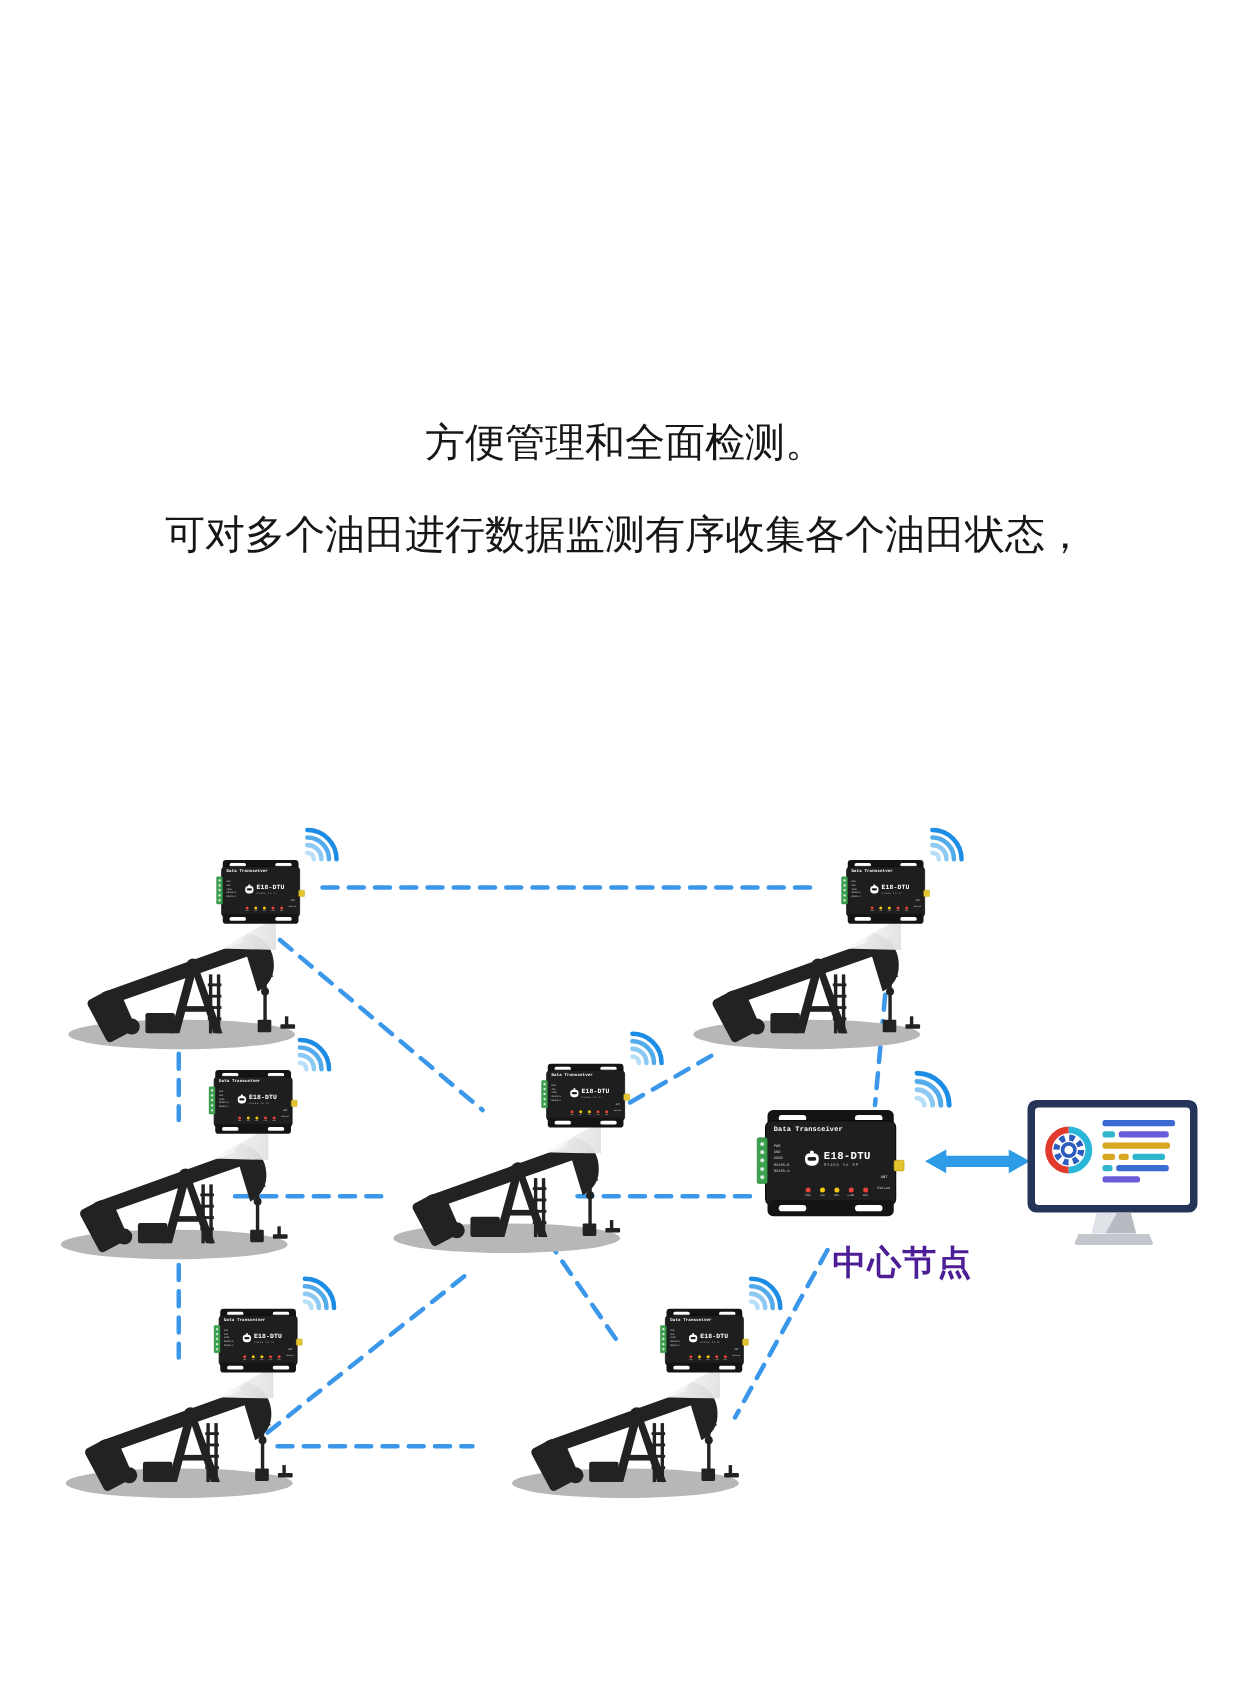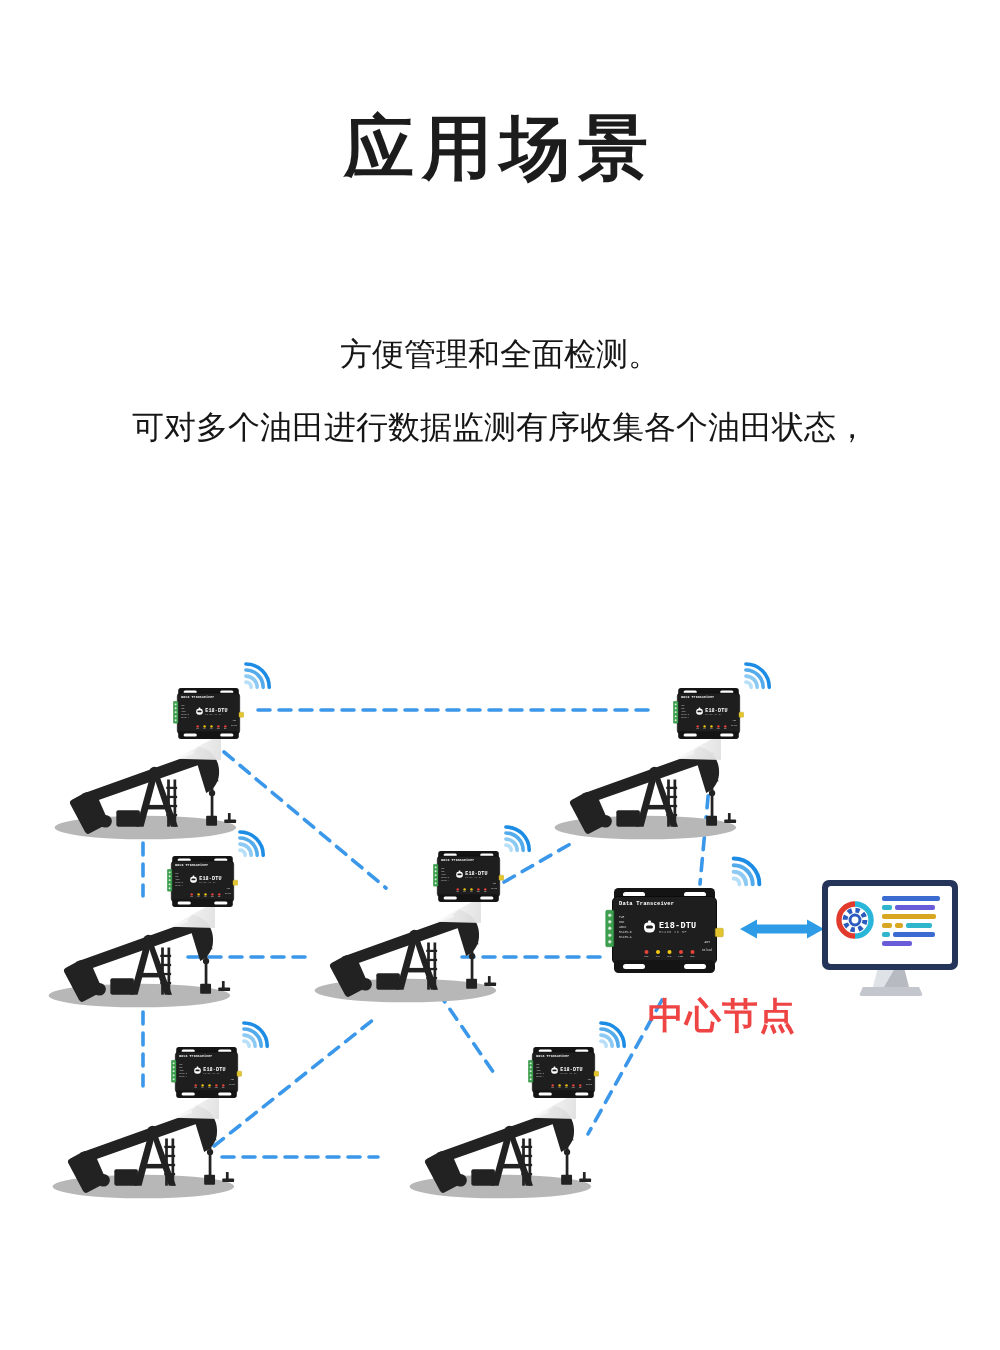--- a/index.html
+++ b/index.html
@@ -54,21 +54,21 @@
         border:1.5px solid #25823a;border-radius:3px;display:flex;flex-direction:column;align-items:center;
         justify-content:space-evenly;box-sizing:border-box;}
   .d-terminal b{width:7px;height:7px;border-radius:50%;background:#eaf4ec;border:1px solid #9fc7a8;box-sizing:border-box;}
   .d-antenna{position:absolute;right:-13px;top:80px;width:15px;height:16px;background:#e3c52f;
         border:1px solid #b89a17;border-radius:3px;}
 
   
   .hub-group{position:absolute;left:612px;top:230px;width:220px;height:180px;}
   .hub-group .device-slot{left:0;top:38px;}
   .hub-group .wifi{left:114px;top:0;width:42px;height:38px;}
-  .node-label{position:absolute;font-size:36px;font-weight:700;color:#ef4444;text-align:center;letter-spacing:1px;}
+  .node-label{position:absolute;font-size:27px;font-weight:700;color:#4c1d95;text-align:center;letter-spacing:1px;}
   .hub-label{left:30px;top:142px;width:160px;}
 
   .dc-group{position:absolute;left:816px;top:242px;width:150px;height:180px;}
   .mon-frame{position:absolute;left:6px;top:18px;width:136px;height:90px;background:#253459;
         border-radius:7px;box-sizing:border-box;padding:6px;}
   .mon-screen{width:100%;height:100%;background:#ffffff;border-radius:3px;box-sizing:border-box;
         display:flex;gap:6px;padding:7px 6px;}
   .gauge{width:42px;height:42px;flex:0 0 auto;margin-top:6px;}
   .mon-bars{flex:1;display:flex;flex-direction:column;gap:4px;padding-top:3px;}
   .bar-row{display:flex;gap:3px;height:5px;}
@@ -78,21 +78,20 @@
         clip-path:polygon(12% 0,88% 0,100% 100%,0 100%);}
   .mon-base{position:absolute;left:43px;top:125px;width:64px;height:9px;background:#c3c6cc;
         border-radius:3px;clip-path:polygon(6% 0,94% 0,100% 100%,0 100%);}
   .dc-label{left:0;top:138px;width:150px;}
 </style>
 </head>
 <body>
 
 <div class="page">
 
-  <h1 class="page-title">应用场景</h1>
   <p class="desc">
     <span>方便管理和全面检测。</span>
     <span>可对多个油田进行数据监测有序收集各个油田状态，</span>
   </p>
 
   <div class="diagram" id="diagram">
 
     <svg id="links-svg">
         <line x1="662" y1="380" x2="588" y2="514" stroke="#3b97e9" stroke-width="3.6" stroke-dasharray="12 9" stroke-linecap="round"></line>
         <line x1="504" y1="262" x2="572" y2="223" stroke="#3b97e9" stroke-width="3.6" stroke-dasharray="12 9" stroke-linecap="round"></line>

